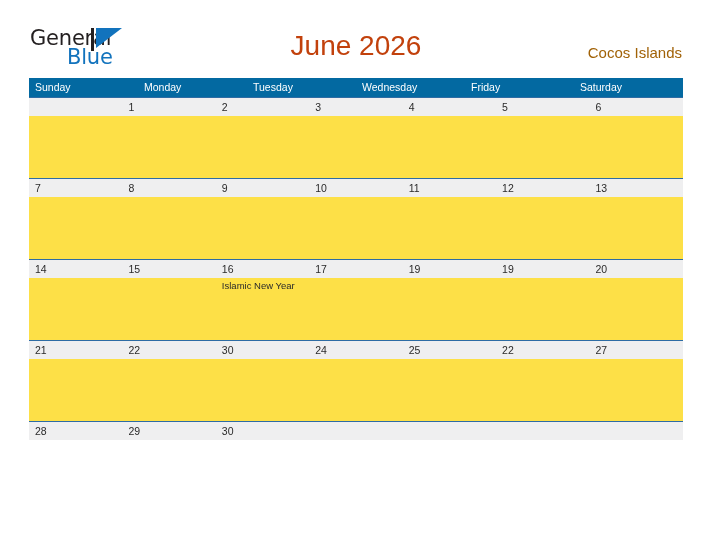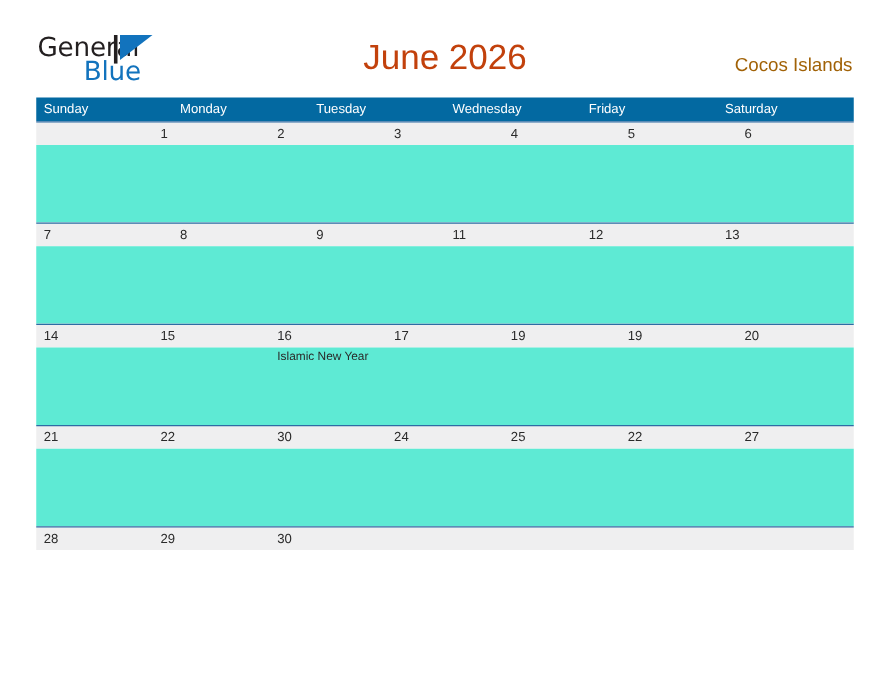--- a/index.html
+++ b/index.html
@@ -128,21 +128,21 @@
     line-height: 18px;
     color: #2a2a2a;
     padding-left: 6px;
     box-sizing: border-box;
   }
 
   .event-band {
     display: flex;
     width: 100%;
     height: 62px;
-    background: #5eead4;
+    background: #fde047;
   }
   .event-cell {
     flex: 1 1 0;
     padding-left: 6px;
     padding-top: 2px;
     box-sizing: border-box;
   }
   .event-text {
     font-size: 9.5px;
     line-height: 12px;
@@ -216,20 +216,21 @@
           <span class="event-text"></span>
         </div>
     </div>
   </div>
 
   <div class="week-row">
     <div class="date-band">
       <div class="date-cell">7</div>
       <div class="date-cell">8</div>
       <div class="date-cell">9</div>
+      <div class="date-cell">10</div>
       <div class="date-cell">11</div>
       <div class="date-cell">12</div>
       <div class="date-cell">13</div>
     </div>
     <div class="event-band">
       <div class="event-cell">
           <span class="event-text"></span>
         </div>
       <div class="event-cell">
           <span class="event-text"></span>

